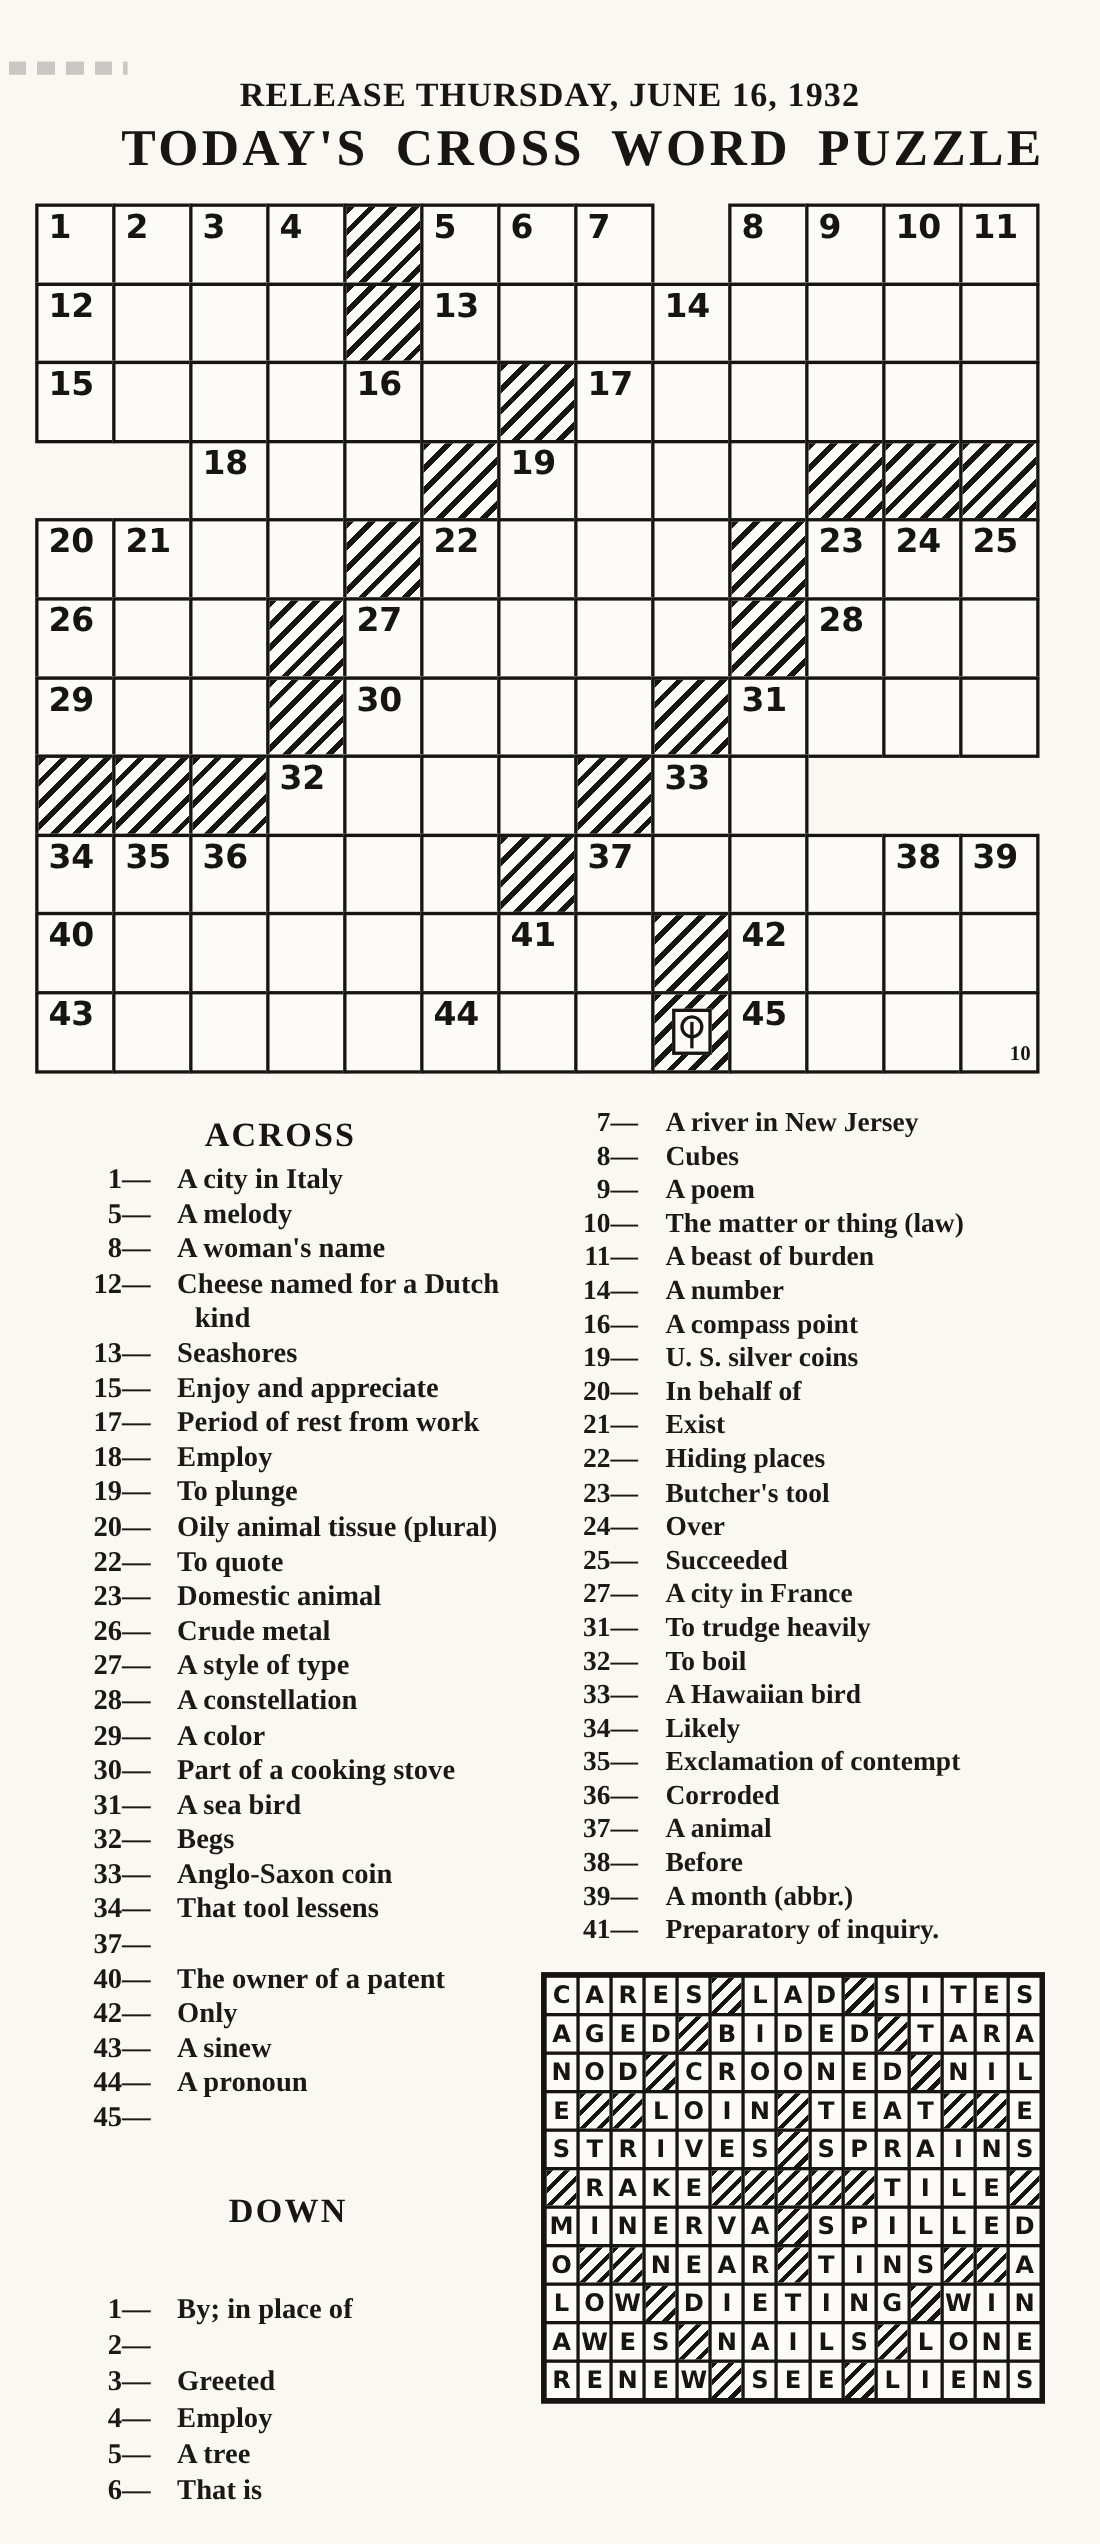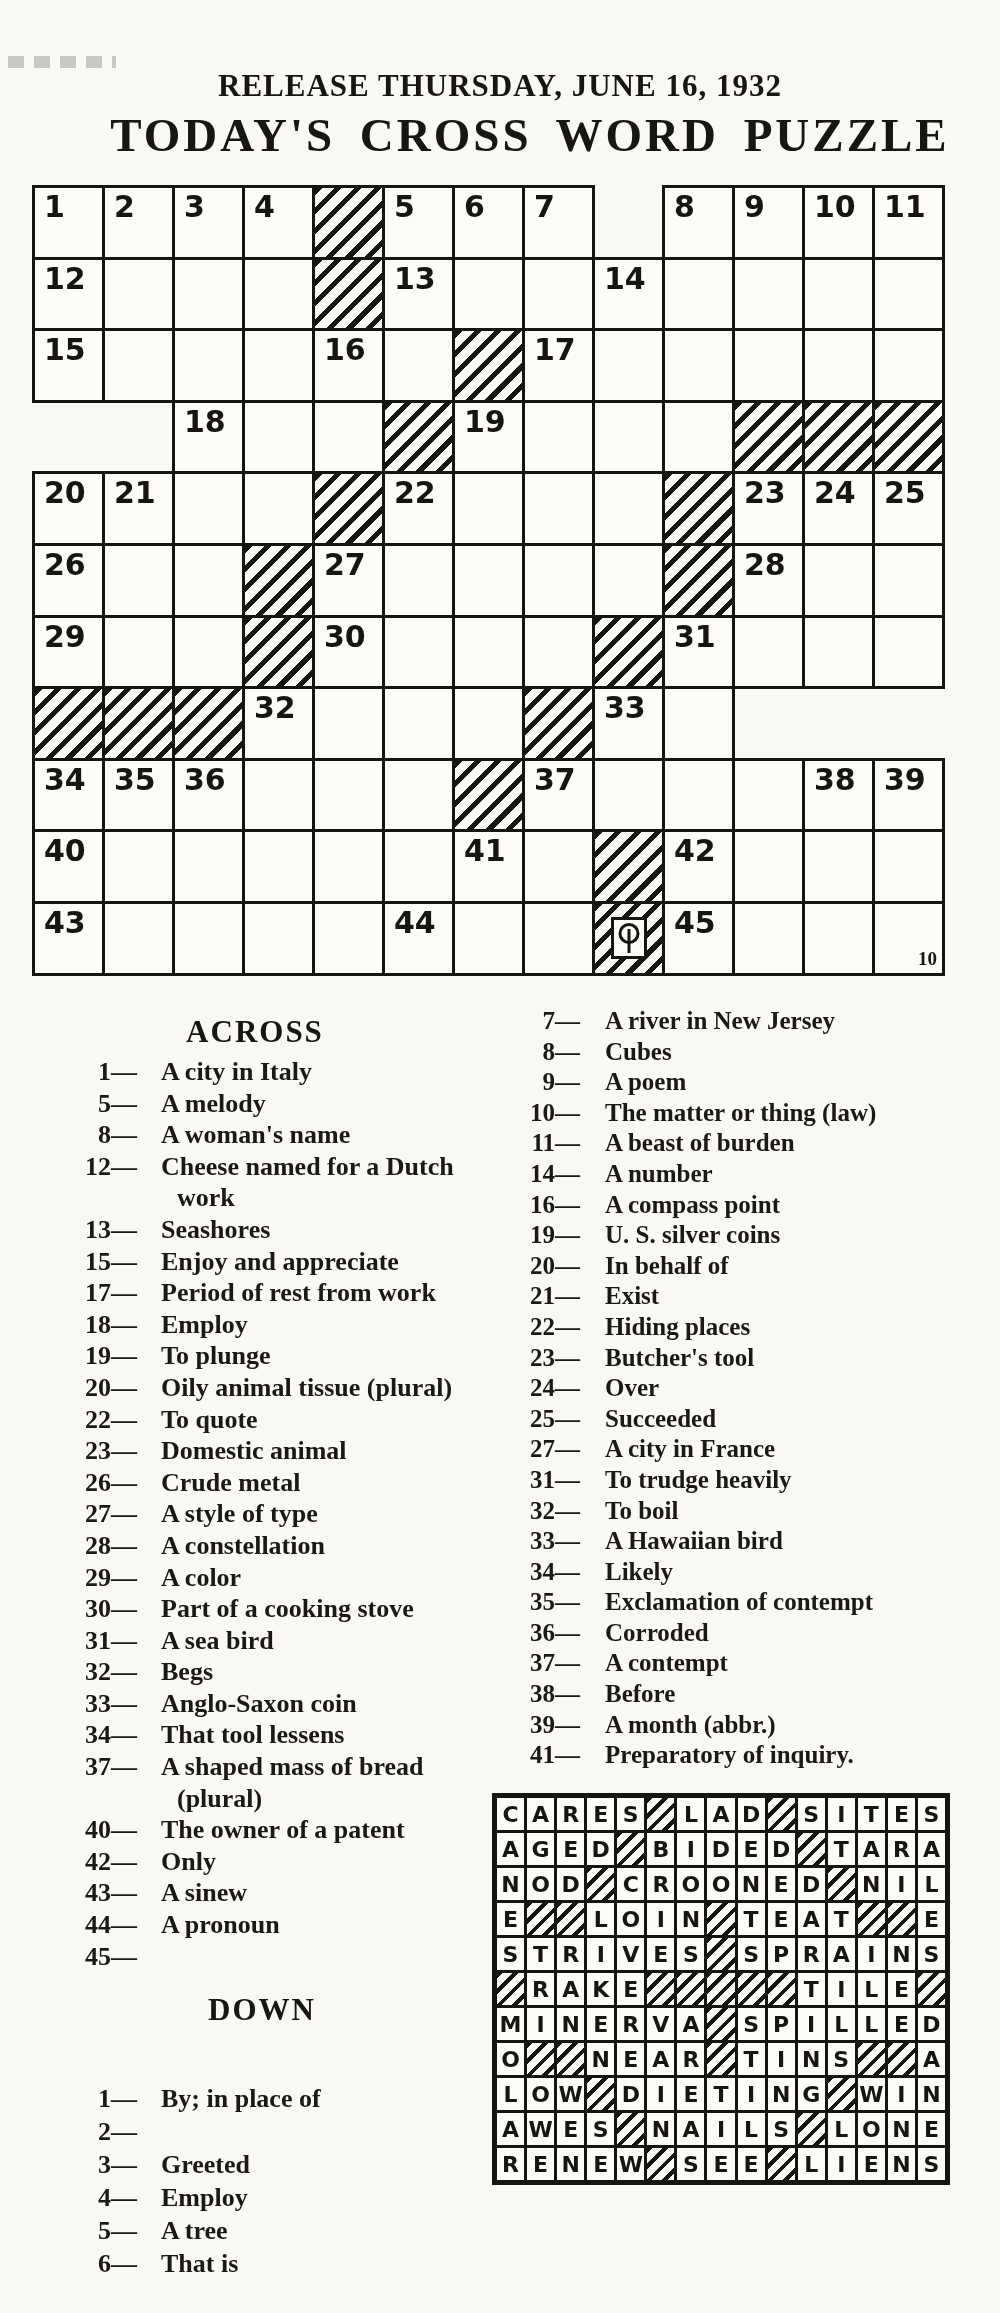--- a/index.html
+++ b/index.html
@@ -363,21 +363,21 @@
       <span class="ctext">A melody</span>
     </div>
     <div class="clue">
       <span class="cnum">8</span>
       <span class="cdash">—</span>
       <span class="ctext">A woman's name</span>
     </div>
     <div class="clue">
       <span class="cnum">12</span>
       <span class="cdash">—</span>
-      <span class="ctext">Cheese named for a Dutch<span class="wrap2">work</span></span>
+      <span class="ctext">Cheese named for a Dutch<span class="wrap2">kind</span></span>
     </div>
     <div class="clue">
       <span class="cnum">13</span>
       <span class="cdash">—</span>
       <span class="ctext">Seashores</span>
     </div>
     <div class="clue">
       <span class="cnum">15</span>
       <span class="cdash">—</span>
       <span class="ctext">Enjoy and appreciate</span>
@@ -453,21 +453,20 @@
       <span class="ctext">Anglo-Saxon coin</span>
     </div>
     <div class="clue">
       <span class="cnum">34</span>
       <span class="cdash">—</span>
       <span class="ctext">That tool lessens</span>
     </div>
     <div class="clue">
       <span class="cnum">37</span>
       <span class="cdash">—</span>
-      <span class="ctext">A shaped mass of bread<span class="wrap2">(plural)</span></span>
     </div>
     <div class="clue">
       <span class="cnum">40</span>
       <span class="cdash">—</span>
       <span class="ctext">The owner of a patent</span>
     </div>
     <div class="clue">
       <span class="cnum">42</span>
       <span class="cdash">—</span>
       <span class="ctext">Only</span>
@@ -590,21 +589,21 @@
       <span class="ctext">Exclamation of contempt</span>
     </div>
     <div class="clue">
       <span class="cnum">36</span>
       <span class="cdash">—</span>
       <span class="ctext">Corroded</span>
     </div>
     <div class="clue">
       <span class="cnum">37</span>
       <span class="cdash">—</span>
-      <span class="ctext">A contempt</span>
+      <span class="ctext">A animal</span>
     </div>
     <div class="clue">
       <span class="cnum">38</span>
       <span class="cdash">—</span>
       <span class="ctext">Before</span>
     </div>
     <div class="clue">
       <span class="cnum">39</span>
       <span class="cdash">—</span>
       <span class="ctext">A month (abbr.)</span>

